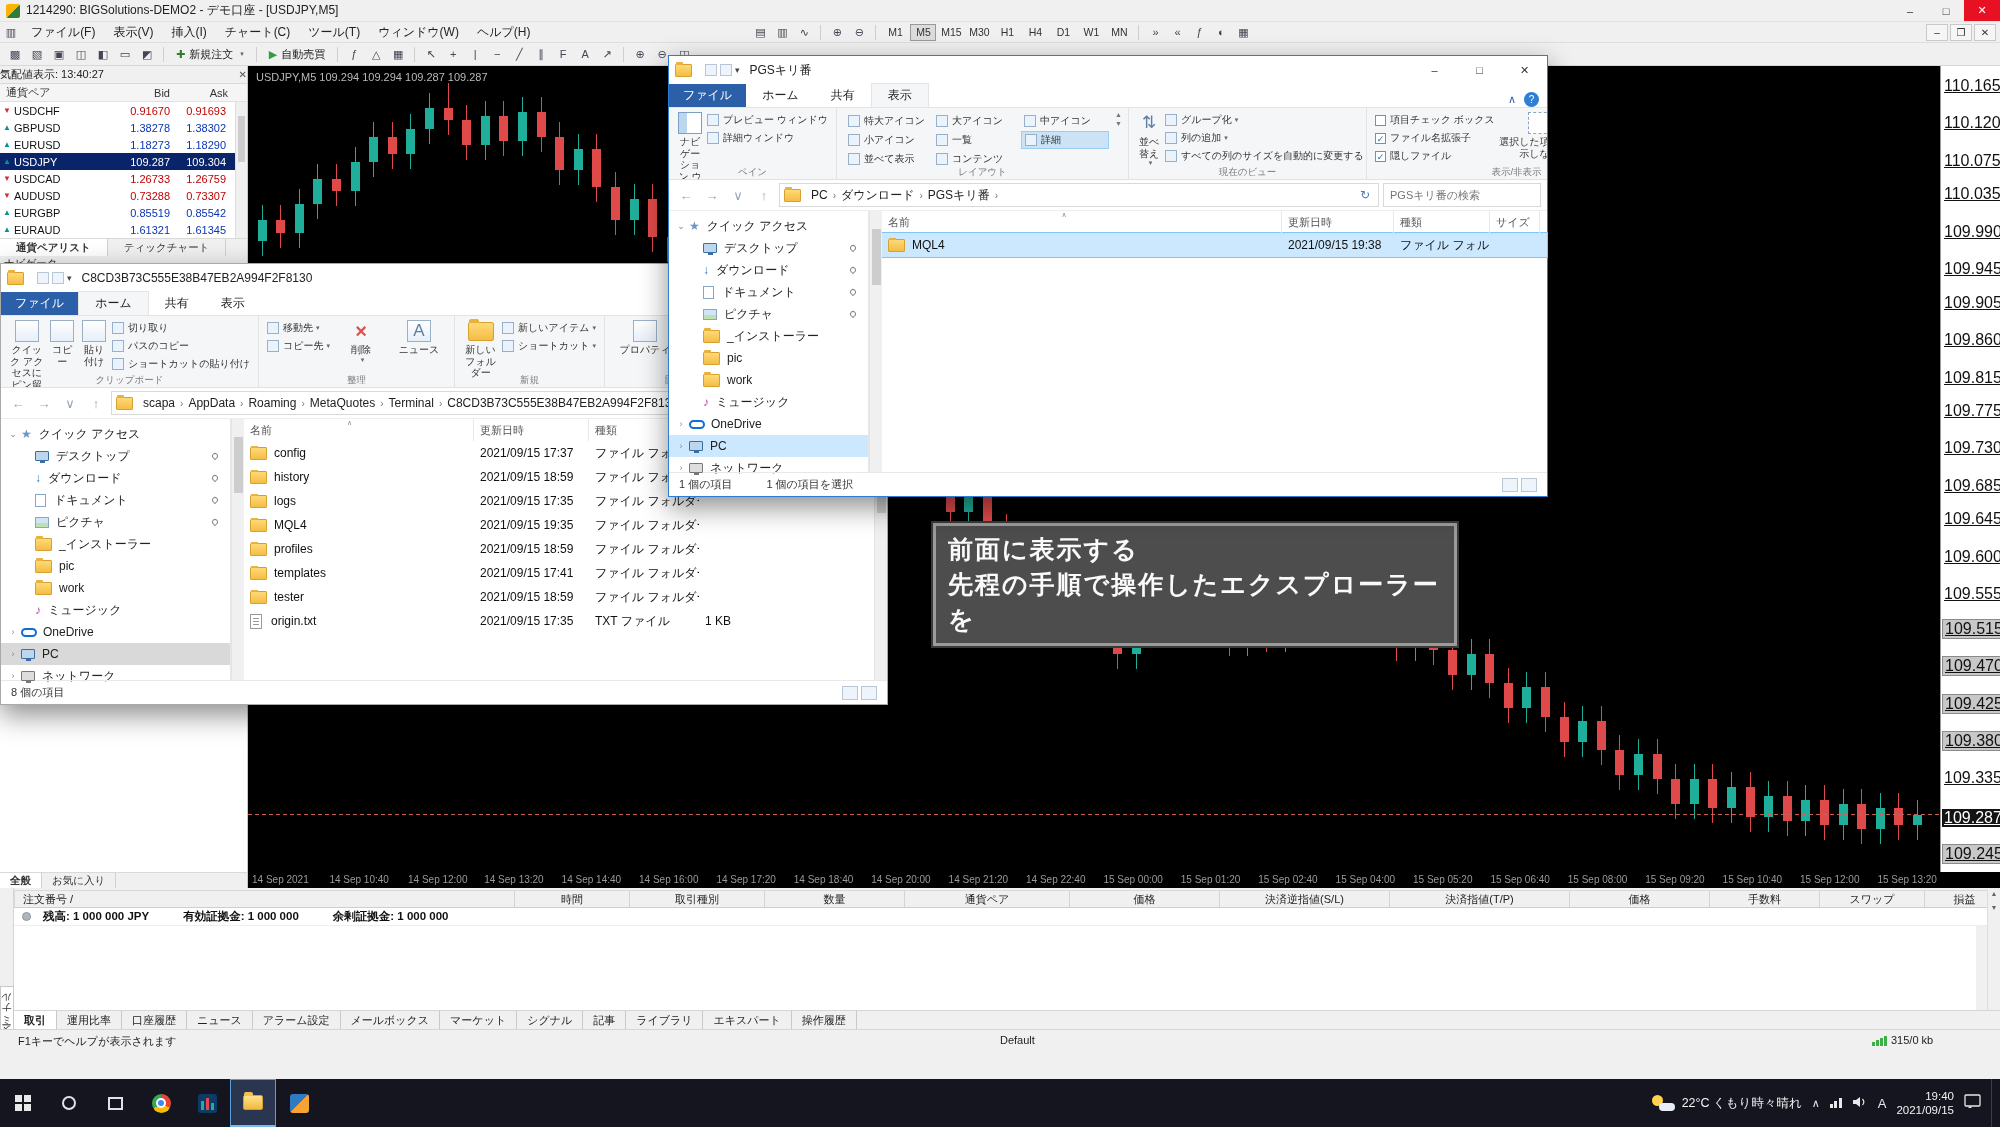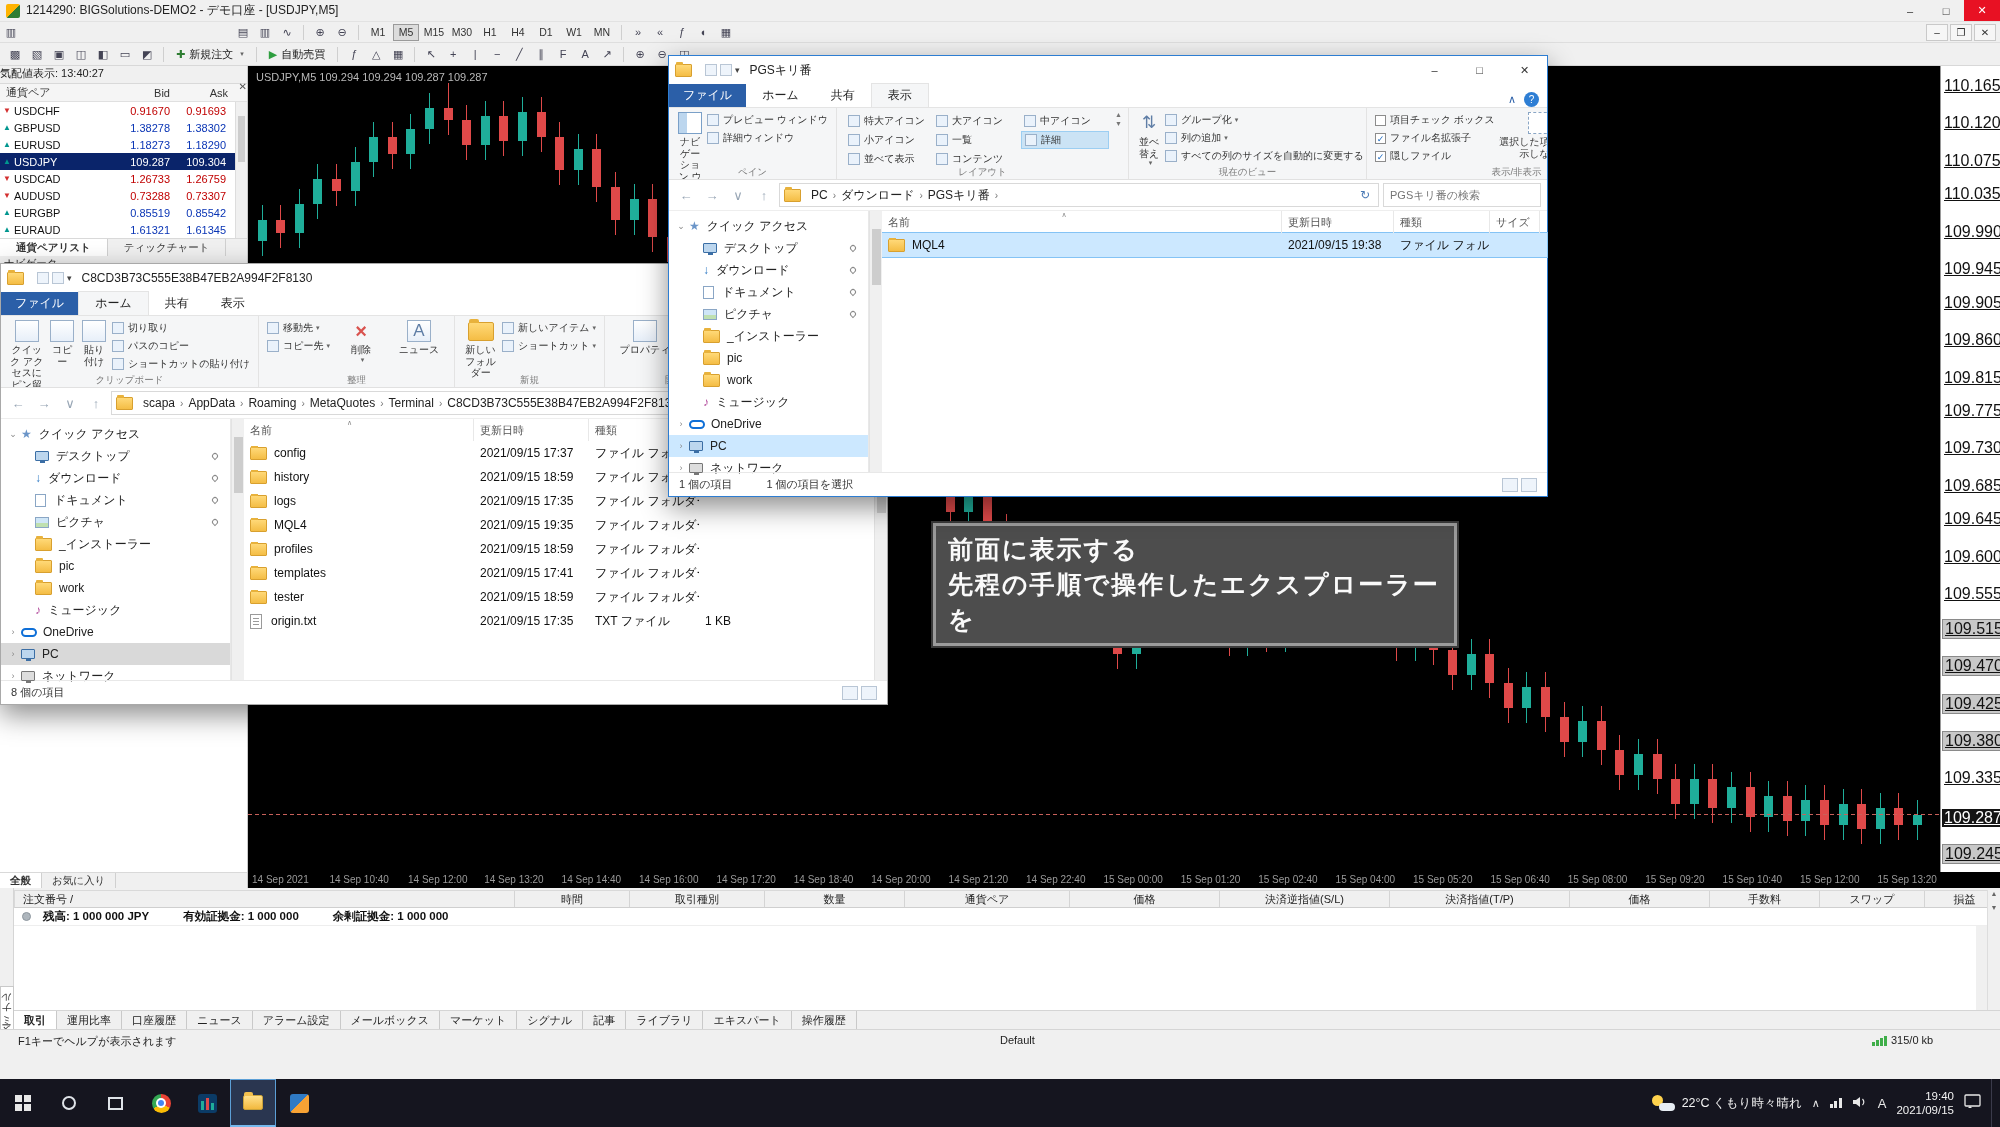--- a/index.html
+++ b/index.html
@@ -24,21 +24,21 @@
   .tf-btn.active { background:#dcdcdc; border:1px solid #9a9a9a; }
   #child-controls { margin-left:auto; display:flex; margin-right:4px;}
   .child-btn { width:22px; height:17px; display:flex; align-items:center; justify-content:center; font-size:10px; color:#333; border:1px solid #c9c9c9; background:#f6f6f6; margin-left:2px;}
 
   #mt4-toolbar { left:0; top:43px; width:2000px; height:23px; background:#f0f0f0; display:flex; align-items:center; z-index:4; border-bottom:1px solid #d8d8d8; padding-left:4px;}
   .tbtn { display:inline-flex; align-items:center; gap:4px; padding:0 7px; height:20px; font-size:11px; color:#222; }
   .tbtn .g { font-size:11px; }
 
   
   #market-watch { left:0; top:66px; width:248px; height:190px; background:#fff; z-index:2; border-right:1px solid #c9c9c9; }
-  #mw-header { height:18px; background:#f0f0f0; display:flex; align-items:flex-start; font-size:11px; color:#222; padding:0 0; border-bottom:1px solid #d9d9d9;flex-direction:column;}
+  #mw-header { height:18px; background:#f0f0f0; display:flex; align-items:center; font-size:11px; color:#222; padding:0 0; border-bottom:1px solid #d9d9d9;}
   #mw-close { margin-left:auto; font-size:10px; color:#555; }
   #mw-cols { height:18px; display:flex; align-items:center; font-size:11px; color:#333; background:#f5f5f5; border-bottom:1px solid #e0e0e0;}
   .mwc-sym { width:100px; padding-left:6px;} .mwc-bid{ width:70px; text-align:right;} .mwc-ask{ width:64px; text-align:right; padding-right:6px;}
   .mw-row { height:17px; display:flex; align-items:center; font-size:11px; }
   .mw-row .arr { width:14px; text-align:center; font-size:8px; }
   .arr.up{ color:#00968f; } .arr.dn{ color:#d32f2f; }
   .mw-sym { width:86px; color:#111; }
   .mw-bid { width:70px; text-align:right; } .mw-ask { width:64px; text-align:right; padding-right:8px; }
   .val-up { color:#0a35b5; } .val-dn { color:#c00000; }
   .mw-row.selected { background:#0a246a; }
@@ -207,20 +207,29 @@
   <span id="mt4-title">1214290: BIGSolutions-DEMO2 - デモ口座 - [USDJPY,M5]</span>
   <div id="win-controls">
       <div class="win-btn">–</div>
       <div class="win-btn">□</div>
       <div class="win-btn close">✕</div>
     </div>
 </div>
 
 <div class="abs" id="mt4-menubar">
   <span class="ticon">▥</span>
+  <div id="menu-items" style="display:flex">
+      <span class="menu-item">ファイル(F)</span>
+      <span class="menu-item">表示(V)</span>
+      <span class="menu-item">挿入(I)</span>
+      <span class="menu-item">チャート(C)</span>
+      <span class="menu-item">ツール(T)</span>
+      <span class="menu-item">ウィンドウ(W)</span>
+      <span class="menu-item">ヘルプ(H)</span>
+    </div>
   <div id="menubar-tools">
       <span class="ticon">▤</span>
       <span class="ticon">▥</span>
       <span class="ticon">∿</span>
       <span class="tsep"></span>
       <span class="ticon">⊕</span>
       <span class="ticon">⊖</span>
       <span class="tsep"></span>
       <span class="tf-btn">M1</span>
       <span class="tf-btn active">M5</span>

